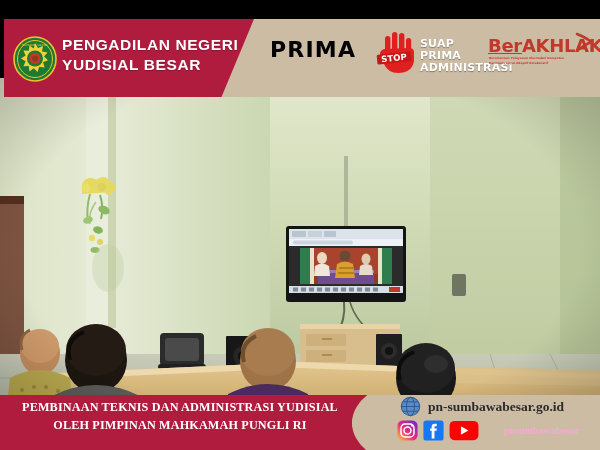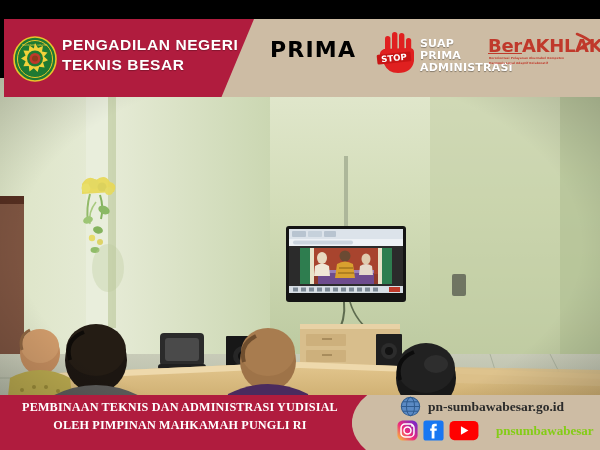--- a/index.html
+++ b/index.html
@@ -106,21 +106,21 @@
   #footer-web .label {
     font-family:"Liberation Serif", serif; font-weight:bold;
     font-size:13.5px; color:#2B2B2B; white-space:nowrap;
   }
   #footer-social {
     position:absolute; left:397px; top:420px; z-index:50;
     display:flex; align-items:center; gap:5px;
   }
   #footer-social .handle {
     font-family:"Liberation Serif", serif; font-weight:bold;
-    font-size:13px; color:#84cc16; white-space:nowrap; margin-left:12px;
+    font-size:10px; color:#f9a8d4; white-space:nowrap; margin-left:20px;
   }
   .sicon { width:21px; height:21px; display:block; }
 </style>
 </head>
 <body>
 
 <div id="stage">
 
   <div id="photo">
     <svg viewBox="0 0 600 372" xmlns="http://www.w3.org/2000/svg">
@@ -385,21 +385,21 @@
         </g>
         <circle cx="23" cy="22.5" r="8" fill="#1E7A32"></circle>
         <circle cx="23" cy="22.5" r="5.5" fill="#C0392B"></circle>
         <circle cx="23" cy="22.5" r="3" fill="#8E3B1B"></circle>
         <text x="23" y="10" font-size="2.6" fill="#F2D23A" text-anchor="middle" font-family="DejaVu Sans, sans-serif">MAHKAMAH AGUNG</text>
       </svg>
     </div>
 
     <div id="court-title">
       <div>PENGADILAN NEGERI</div>
-      <div>TEKNIS BESAR</div>
+      <div>YUDISIAL BESAR</div>
     </div>
 
     <div id="prima">PRIMA</div>
 
     <div id="pungli">
       <svg id="pungli-hand" viewBox="0 0 44 52" xmlns="http://www.w3.org/2000/svg">
         <g fill="#E02020">
           <rect x="9" y="5" width="5.4" height="22" rx="2.7"></rect>
           <rect x="16" y="1" width="5.4" height="26" rx="2.7"></rect>
           <rect x="23" y="2" width="5.4" height="25" rx="2.7"></rect>

